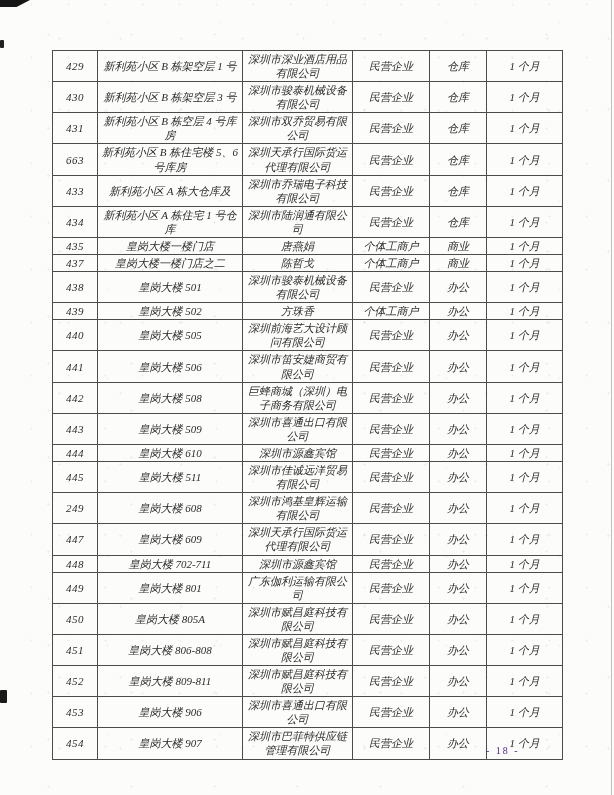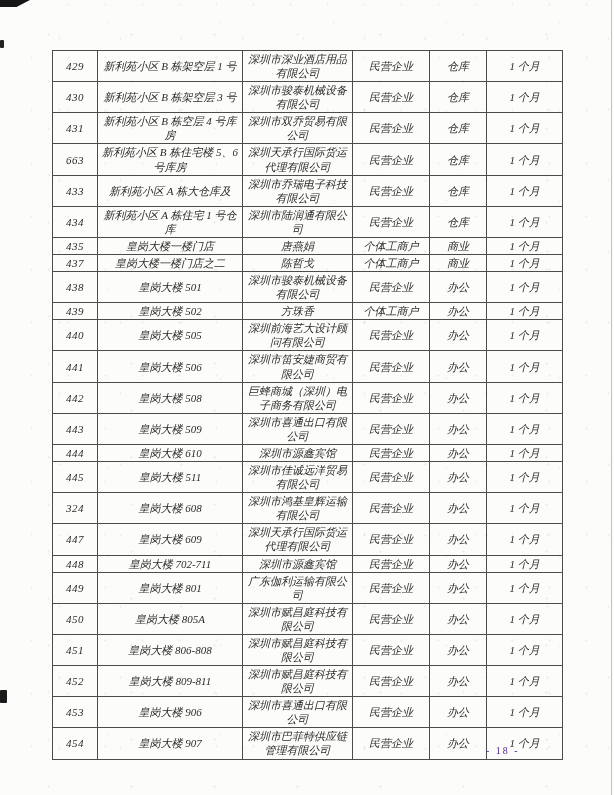--- a/index.html
+++ b/index.html
@@ -239,21 +239,21 @@
           </tr>
           <tr>
             <td class="col-no">445</td>
             <td class="col-address">皇岗大楼 511</td>
             <td class="col-company">深圳市佳诚远洋贸易有限公司</td>
             <td class="col-type">民营企业</td>
             <td class="col-usage">办公</td>
             <td class="col-term">1 个月</td>
           </tr>
           <tr>
-            <td class="col-no">324</td>
+            <td class="col-no">249</td>
             <td class="col-address">皇岗大楼 608</td>
             <td class="col-company">深圳市鸿基皇辉运输有限公司</td>
             <td class="col-type">民营企业</td>
             <td class="col-usage">办公</td>
             <td class="col-term">1 个月</td>
           </tr>
           <tr>
             <td class="col-no">447</td>
             <td class="col-address">皇岗大楼 609</td>
             <td class="col-company">深圳天承行国际货运代理有限公司</td>

